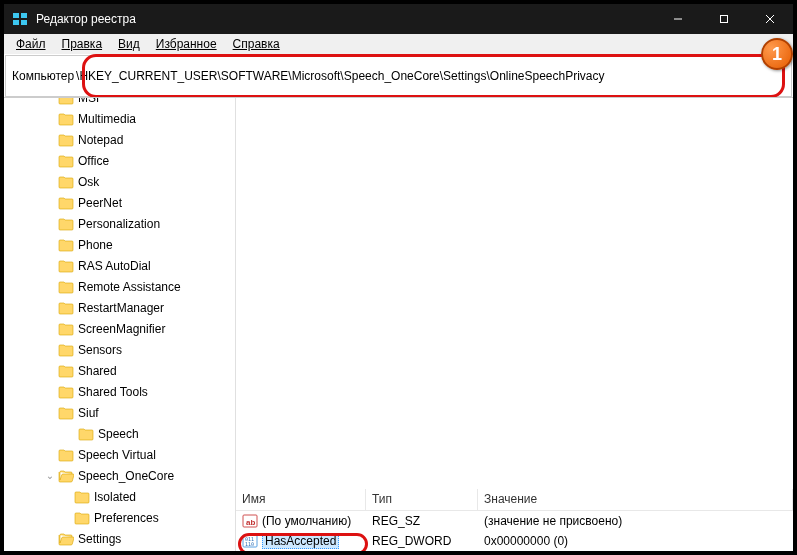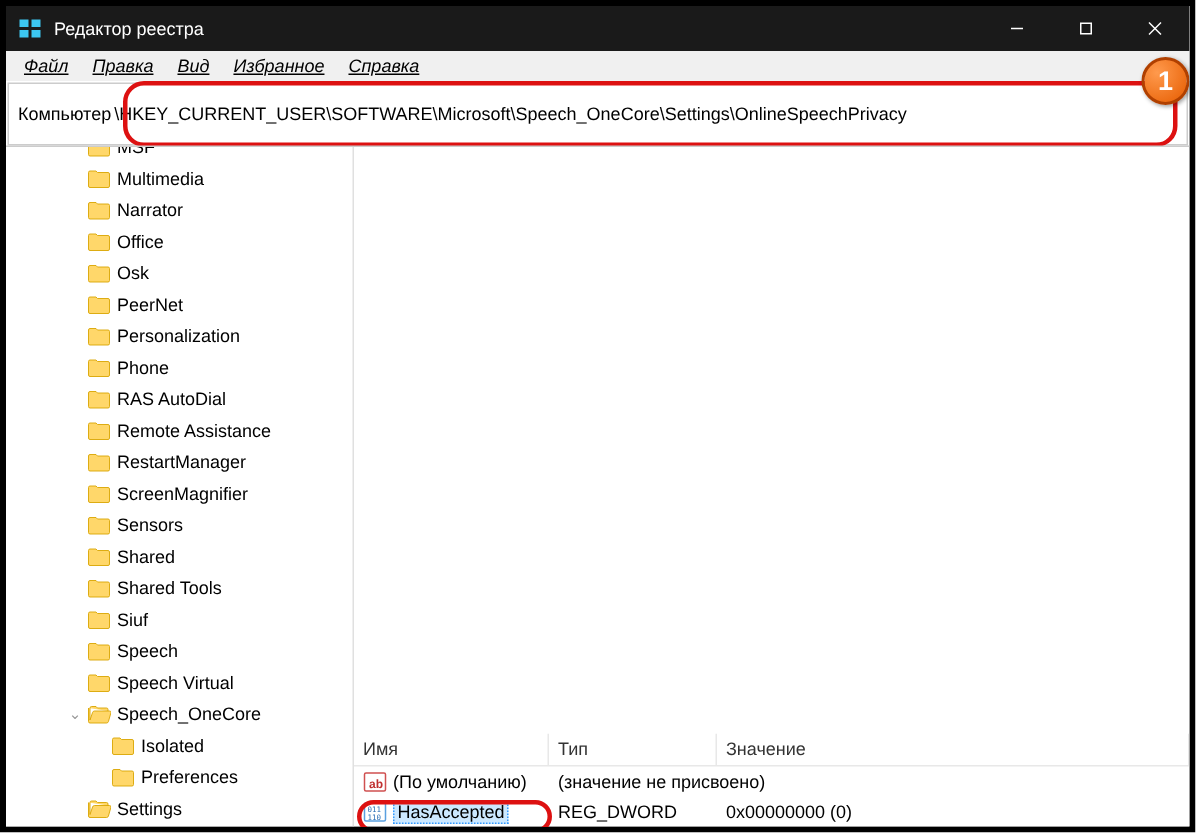--- a/index.html
+++ b/index.html
@@ -11,21 +11,21 @@
   .titlebar { height: 30px; background: #1a1a1a; color: #fff; display: flex; align-items: center; padding: 0 0 0 8px; }
   .titlebar .app-icon { width: 16px; height: 16px; margin-right: 8px; display: flex; align-items: center; justify-content: center; }
   .titlebar .app-icon svg { width: 16px; height: 16px; }
   .titlebar .title { flex: 1; font-size: 12px; }
   .titlebar .winbtns { display: flex; height: 100%; }
   .titlebar .winbtn { width: 46px; height: 100%; display: flex; align-items: center; justify-content: center; color: #fff; }
 
   
   .menubar { height: 20px; background: #f0f0f0; display: flex; align-items: center; padding: 0 4px; font-size: 12px; }
   .menubar .menu-item { padding: 2px 8px; cursor: default; }
-  .menubar .menu-item .underline { text-decoration: underline; font-style: italic; }
+  .menubar .menu-item .underline { text-decoration: underline; }
 
   
   .addressbar-row { height: 42px; border: 1px solid #ccc; margin: 1px 1px 0 1px; display: flex; align-items: center; position: relative; background: #fff; }
   .addressbar-row .path-label { padding: 0 2px 0 6px; font-size: 12px; }
   .addressbar-row .path-text { flex: 1; font-size: 12px; white-space: nowrap; overflow: hidden; }
   .addr-highlight { position: absolute; top: -2px; left: 76px; right: 6px; bottom: -2px; border: 3px solid #d11; border-radius: 14px; pointer-events: none; }
 
   
   .badge { position: absolute; width: 32px; height: 32px; border-radius: 50%; background: radial-gradient(circle at 30% 30%, #ff9a4d, #e65c00); border: 2px solid #b04000; color: #fff; font-weight: bold; font-size: 18px; display: flex; align-items: center; justify-content: center; box-shadow: 1px 1px 3px rgba(0,0,0,0.4); z-index: 50; }
 
@@ -141,21 +141,21 @@
               </span>
               <span class="label">Multimedia</span>
             </div>
             <div class="tree-item" style="padding-left: 38px;">
               <span class="expander"></span>
               <span class="folder-icon">
                 <svg viewBox="0 0 16 14">
                   <path d="M1 3 Q1 2 2 2 L6 2 L7 3 L14 3 Q15 3 15 4 L15 12 Q15 13 14 13 L2 13 Q1 13 1 12 Z" fill="#ffd76a" stroke="#d9a500" stroke-width="0.6"></path>
                 </svg>
               </span>
-              <span class="label">Narrator</span>
+              <span class="label">Notepad</span>
             </div>
             <div class="tree-item" style="padding-left: 38px;">
               <span class="expander"></span>
               <span class="folder-icon">
                 <svg viewBox="0 0 16 14">
                   <path d="M1 3 Q1 2 2 2 L6 2 L7 3 L14 3 Q15 3 15 4 L15 12 Q15 13 14 13 L2 13 Q1 13 1 12 Z" fill="#ffd76a" stroke="#d9a500" stroke-width="0.6"></path>
                 </svg>
               </span>
               <span class="label">Office</span>
             </div>
@@ -260,21 +260,21 @@
             </div>
             <div class="tree-item" style="padding-left: 38px;">
               <span class="expander"></span>
               <span class="folder-icon">
                 <svg viewBox="0 0 16 14">
                   <path d="M1 3 Q1 2 2 2 L6 2 L7 3 L14 3 Q15 3 15 4 L15 12 Q15 13 14 13 L2 13 Q1 13 1 12 Z" fill="#ffd76a" stroke="#d9a500" stroke-width="0.6"></path>
                 </svg>
               </span>
               <span class="label">Siuf</span>
             </div>
-            <div class="tree-item" style="padding-left: 38px;">
+            <div class="tree-item" style="padding-left: 58px;">
               <span class="expander"></span>
               <span class="folder-icon">
                 <svg viewBox="0 0 16 14">
                   <path d="M1 3 Q1 2 2 2 L6 2 L7 3 L14 3 Q15 3 15 4 L15 12 Q15 13 14 13 L2 13 Q1 13 1 12 Z" fill="#ffd76a" stroke="#d9a500" stroke-width="0.6"></path>
                 </svg>
               </span>
               <span class="label">Speech</span>
             </div>
             <div class="tree-item" style="padding-left: 38px;">
               <span class="expander"></span>
@@ -335,20 +335,21 @@
       <div class="list-row">
               <div class="cell cell-name">
                 <span class="value-icon">
                   <svg viewBox="0 0 16 16">
                     <rect x="1" y="2" width="14" height="12" rx="1" fill="#fff" stroke="#d05050" stroke-width="1"></rect>
                     <text x="4" y="12" font-size="8" fill="#c03030" font-family="sans-serif" font-weight="bold">ab</text>
                   </svg>
                 </span>
                 <span class="name-text">(По умолчанию)</span>
               </div>
+              <div class="cell cell-type">REG_SZ</div>
               <div class="cell cell-value">(значение не присвоено)</div>
             </div>
             <div class="list-row selected">
               <div class="cell cell-name">
                 <span class="value-icon">
                   <svg viewBox="0 0 16 16">
                     <rect x="1" y="2" width="14" height="12" rx="1" fill="#fff" stroke="#5aa0e0" stroke-width="1"></rect>
                     <text x="3" y="8" font-size="5" fill="#2a6db5" font-family="monospace">011</text>
                     <text x="3" y="13" font-size="5" fill="#2a6db5" font-family="monospace">110</text>
                   </svg>

